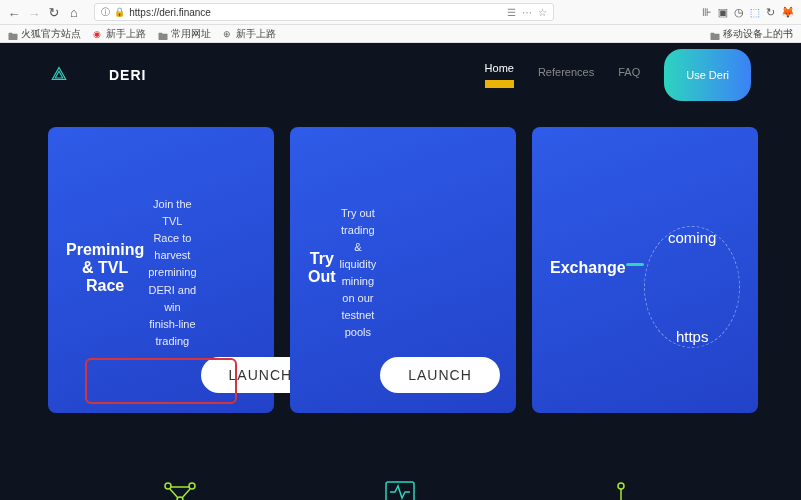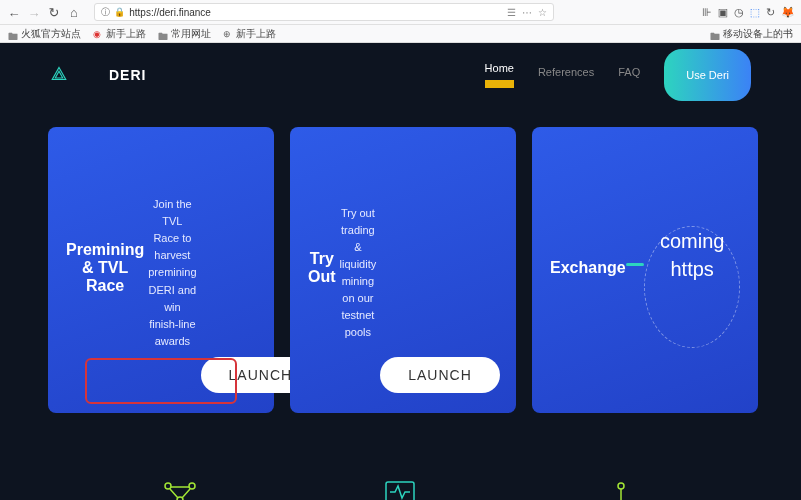--- a/index.html
+++ b/index.html
@@ -35,21 +35,21 @@
 .nav-item { color: #888; cursor: pointer; padding-bottom: 6px; }
 .nav-item.active { color: #fff; border-bottom: 8px solid #eab308; }
 .use-btn { background: linear-gradient(90deg, #2dd4bf, #3b82f6); border-radius: 18px; padding: 20px 22px; font-size: 11px; color: #fff; cursor: pointer; }
 
 .cards { display: flex; gap: 16px; padding: 32px 48px 0; }
 .card { background: linear-gradient(160deg, #2E5BE8, #2242C8); border-radius: 8px; width: 226px; height: 286px; padding: 26px 18px 20px; display: flex; align-items: center; text-align: center; position: relative; }
 .card-title { font-size: 16px; font-weight: 600; margin-bottom: 10px; }
 .accent-bar { width: 24px; height: 3px; background: #2dd4bf; border-radius: 2px; margin-bottom: 18px; }
 .card-desc { font-size: 11px; line-height: 1.55; color: #e5e9ff; padding: 0 4px; }
 .launch-btn { margin-top: auto; background: #fff; color: #333; font-size: 14px; font-weight: 400; border-radius: 18px; padding: 10px 28px; letter-spacing: 1px; cursor: pointer; }
-.coming { margin: 28px auto 0; width: 122px; height: 122px; border: 1px dashed rgba(255,255,255,0.4); border-radius: 50%; display: flex; flex-direction: column; justify-content: flex-start; align-items: center; font-size: 20px; line-height: 1.4; }
+.coming { margin: 28px auto 0; width: 122px; height: 122px; border: 1px dashed rgba(255,255,255,0.4); border-radius: 50%; display: flex; flex-direction: column; justify-content: space-between; align-items: center; font-size: 15px; line-height: 1.4; }
 .highlight-box { position: absolute; border: 2px solid #d6343a; border-radius: 6px; width: 152px; height: 46px; bottom: 9px; left: 37px; pointer-events: none; }
 
 .bottom-icons { position: absolute; bottom: -6px; left: 0; right: 0; display: flex; justify-content: space-around; padding: 0 70px; }
 .bot-ico { width: 40px; height: 30px; }
 </style>
 </head>
 <body>
 
 <div class="browser-toolbar">
   <span class="nav-btn">←</span>
@@ -114,21 +114,21 @@
       <span class="nav-item">References</span>
       <span class="nav-item">FAQ</span>
       <span class="use-btn">Use Deri</span>
     </div>
   </div>
 
   <div class="cards">
     <div class="card">
       <div class="card-title">Premining &amp; TVL Race</div>
       <div class="accent-bar"></div>
-      <div class="card-desc">Join the TVL Race to harvest premining DERI and win finish-line awards</div>
+      <div class="card-desc">Join the TVL Race to harvest premining DERI and win finish-line trading</div>
       <div class="launch-btn">LAUNCH</div>
       <div class="highlight-box"></div>
     </div>
     <div class="card">
       <div class="card-title">Try Out</div>
       <div class="accent-bar"></div>
       <div class="card-desc">Try out trading &amp; liquidity mining on our testnet pools</div>
       <div class="launch-btn">LAUNCH</div>
     </div>
     <div class="card">

